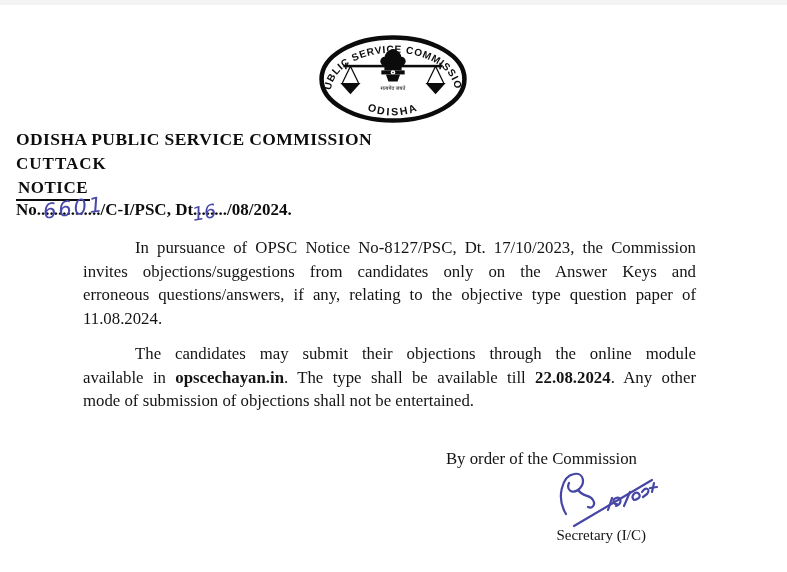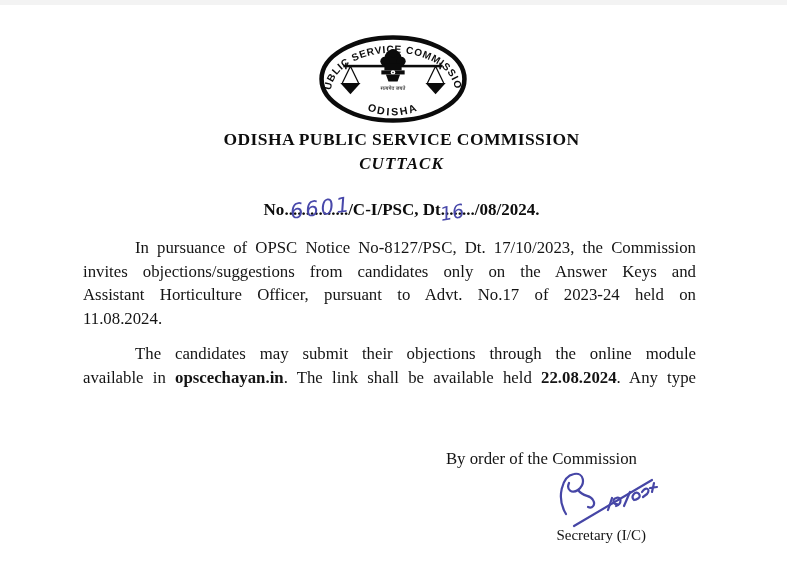--- a/index.html
+++ b/index.html
@@ -9,23 +9,23 @@
     background:#ffffff;
     font-family:"Liberation Serif", serif;
     color:#141414;
     overflow:hidden;
   }
   .page::before{
     content:""; position:absolute; top:0; left:0; right:0; height:5px;
     background:#f3f3f3;
   }
   .seal-wrap { position:absolute; left:317px; top:34px; width:152px; height:90px; }
-  .hdr { position:absolute; left:16px; right:0; text-align:center; font-weight:bold; color:#0d0d0d; }
+  .hdr { position:absolute; left:16px; right:0; text-align:left; font-weight:bold; color:#0d0d0d; }
   .org    { top:129px; font-size:17.5px; letter-spacing:0.4px; }
-  .place  { top:154px; font-size:17px; letter-spacing:1px;font-style:italic; }
+  .place  { top:154px; font-size:17px; letter-spacing:1px; }
   .notice { top:178px; font-size:17px; letter-spacing:0.5px; }
   .notice .nt { display:inline-block; border-bottom:2.5px solid #0d0d0d; padding:0 2px 1px 2px; }
   .refline{ top:200px; font-size:17px; }
   .dots-rel { position:relative; display:inline-block; }
   .hand {
     position:absolute;
     font-family:"DejaVu Sans", sans-serif;
     font-style:italic;
     color:#4848aa;
     font-weight:400;
@@ -86,33 +86,37 @@
         <circle cx="150" cy="75" r="1.5" fill="#0b0b0b"></circle>
         <path d="M 136,79 L 164,79 L 159,93 L 141,93 Z"></path>
       </g>
 
       <text x="150" y="110" text-anchor="middle" font-size="10" fill="#0b0b0b" font-family="DejaVu Sans, sans-serif">सत्यमेव जयते</text>
     </svg>
   </div>
 
   <div class="hdr org">ODISHA PUBLIC SERVICE COMMISSION</div>
   <div class="hdr place">CUTTACK</div>
+  <div class="hdr notice">
+    <span class="nt">NOTICE</span>
+  </div>
 
   <div class="hdr refline"><span>No</span><span class="dots-rel"><span>...............</span><span class="hand no">6601</span></span><span>/C-I/PSC, Dt</span><span class="dots-rel"><span>........</span><span class="hand day">16</span></span><span>/08/2024.</span></div>
 
   <div class="body-text">
       <div class="para">
         <div class="line just ind"><span>In pursuance of OPSC Notice No-8127/PSC, Dt. 17/10/2023, the Commission</span></div>
         <div class="line just"><span>invites objections/suggestions from candidates only on the Answer Keys and</span></div>
-        <div class="line just"><span>Assistant Horticulture Officer, pursuant to Advt. No.17 of 2023-24 held on</span></div>
+        <div class="line just"><span>erroneous questions/answers, if any, relating to the objective type question paper of</span></div>
         <div class="line"><span>11.08.2024.</span></div>
       </div>
       <div class="para">
         <div class="line just ind"><span>The candidates may submit their objections through the online module</span></div>
-        <div class="line just"><span>available in </span><span class="b">opscechayan.in</span><span>. The link shall be available held </span><span class="b">22.08.2024</span><span>. Any type</span></div>
+        <div class="line just"><span>available in </span><span class="b">opscechayan.in</span><span>. The type shall be available till </span><span class="b">22.08.2024</span><span>. Any other</span></div>
+        <div class="line"><span>mode of submission of objections shall not be entertained.</span></div>
       </div>
     </div>
 
   <div class="by-order">By order of the Commission</div>
 
   <svg class="signature" viewBox="0 0 114 66">
     <g fill="none" stroke="#4646a6" stroke-width="2.2" stroke-linecap="round" stroke-linejoin="round">
       <path d="M 14,46 C 4,30 10,8 22,6 C 32,4 34,16 26,22 C 20,26 14,22 17,15"></path>
       <path d="M 26,22 C 32,30 38,26 41,32 C 44,37 40,41 36,39"></path>
       <path d="M 22,58 L 100,12"></path>

